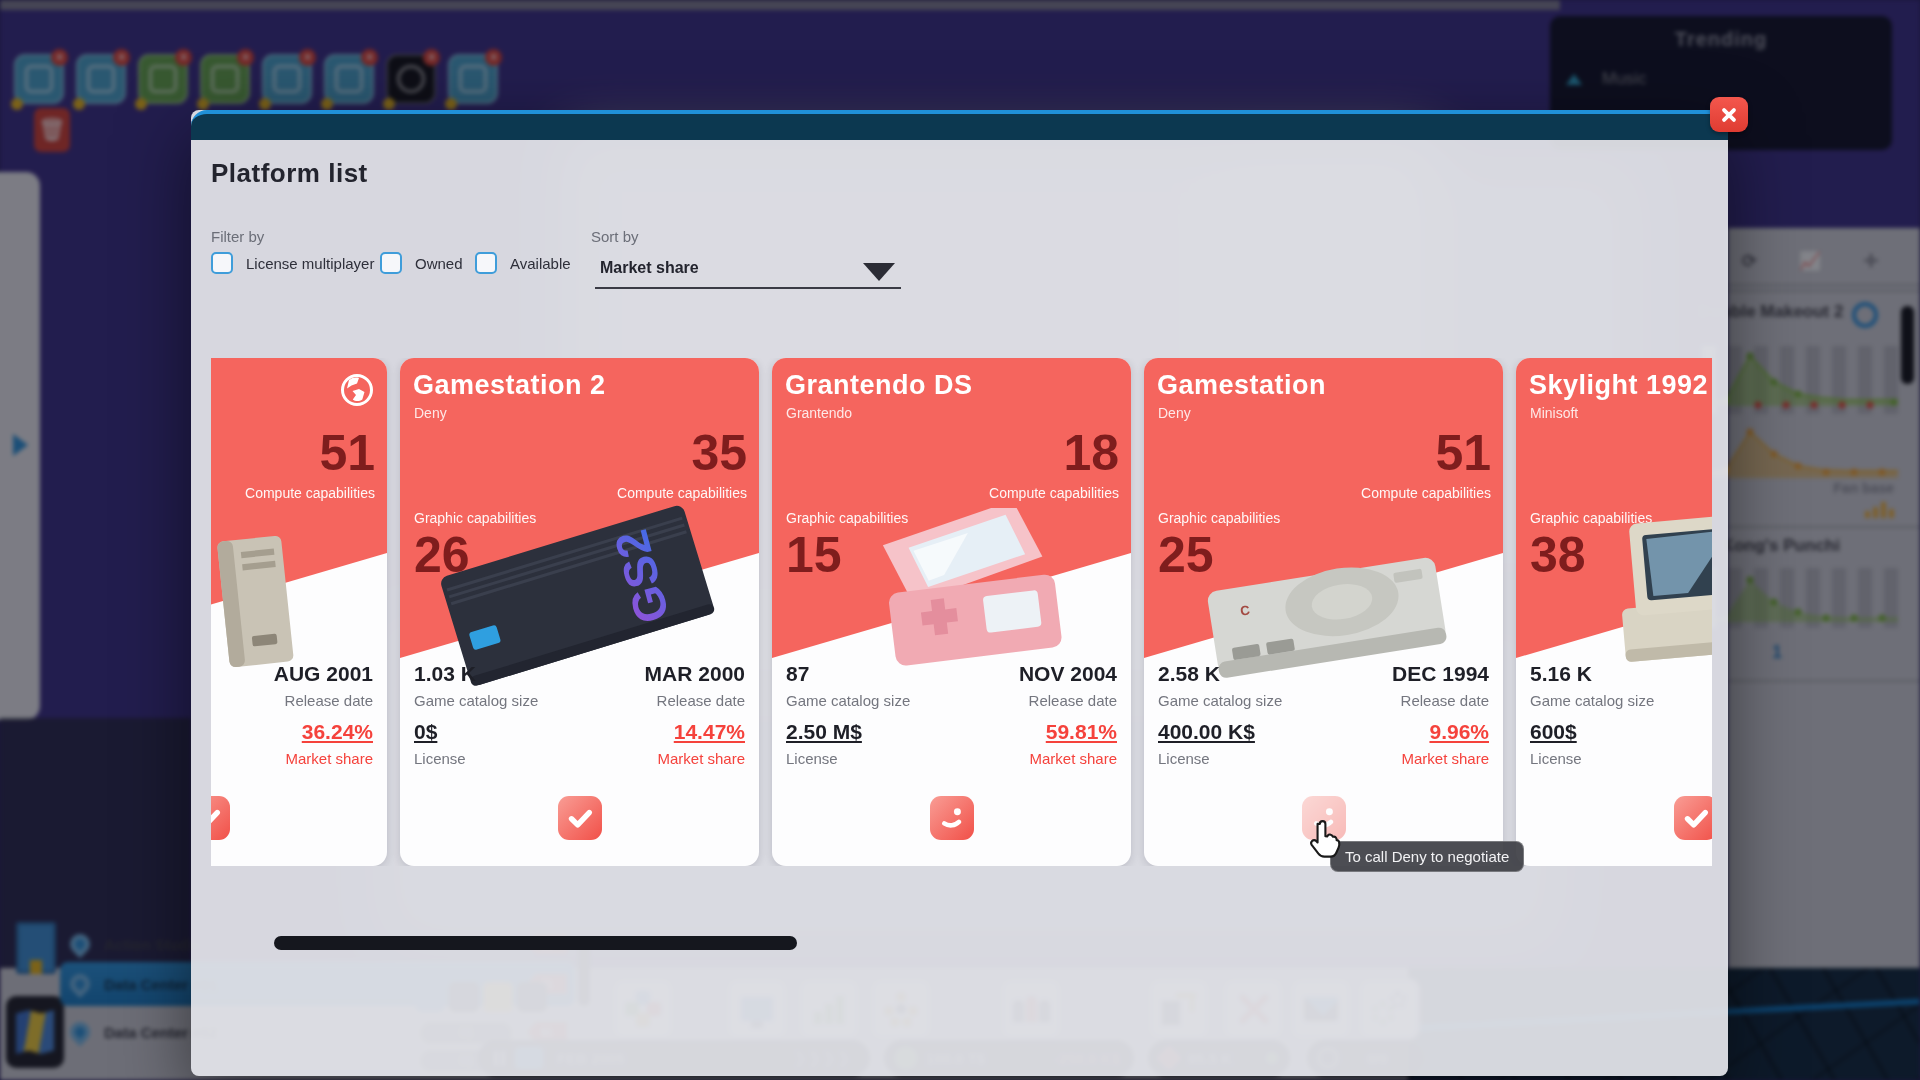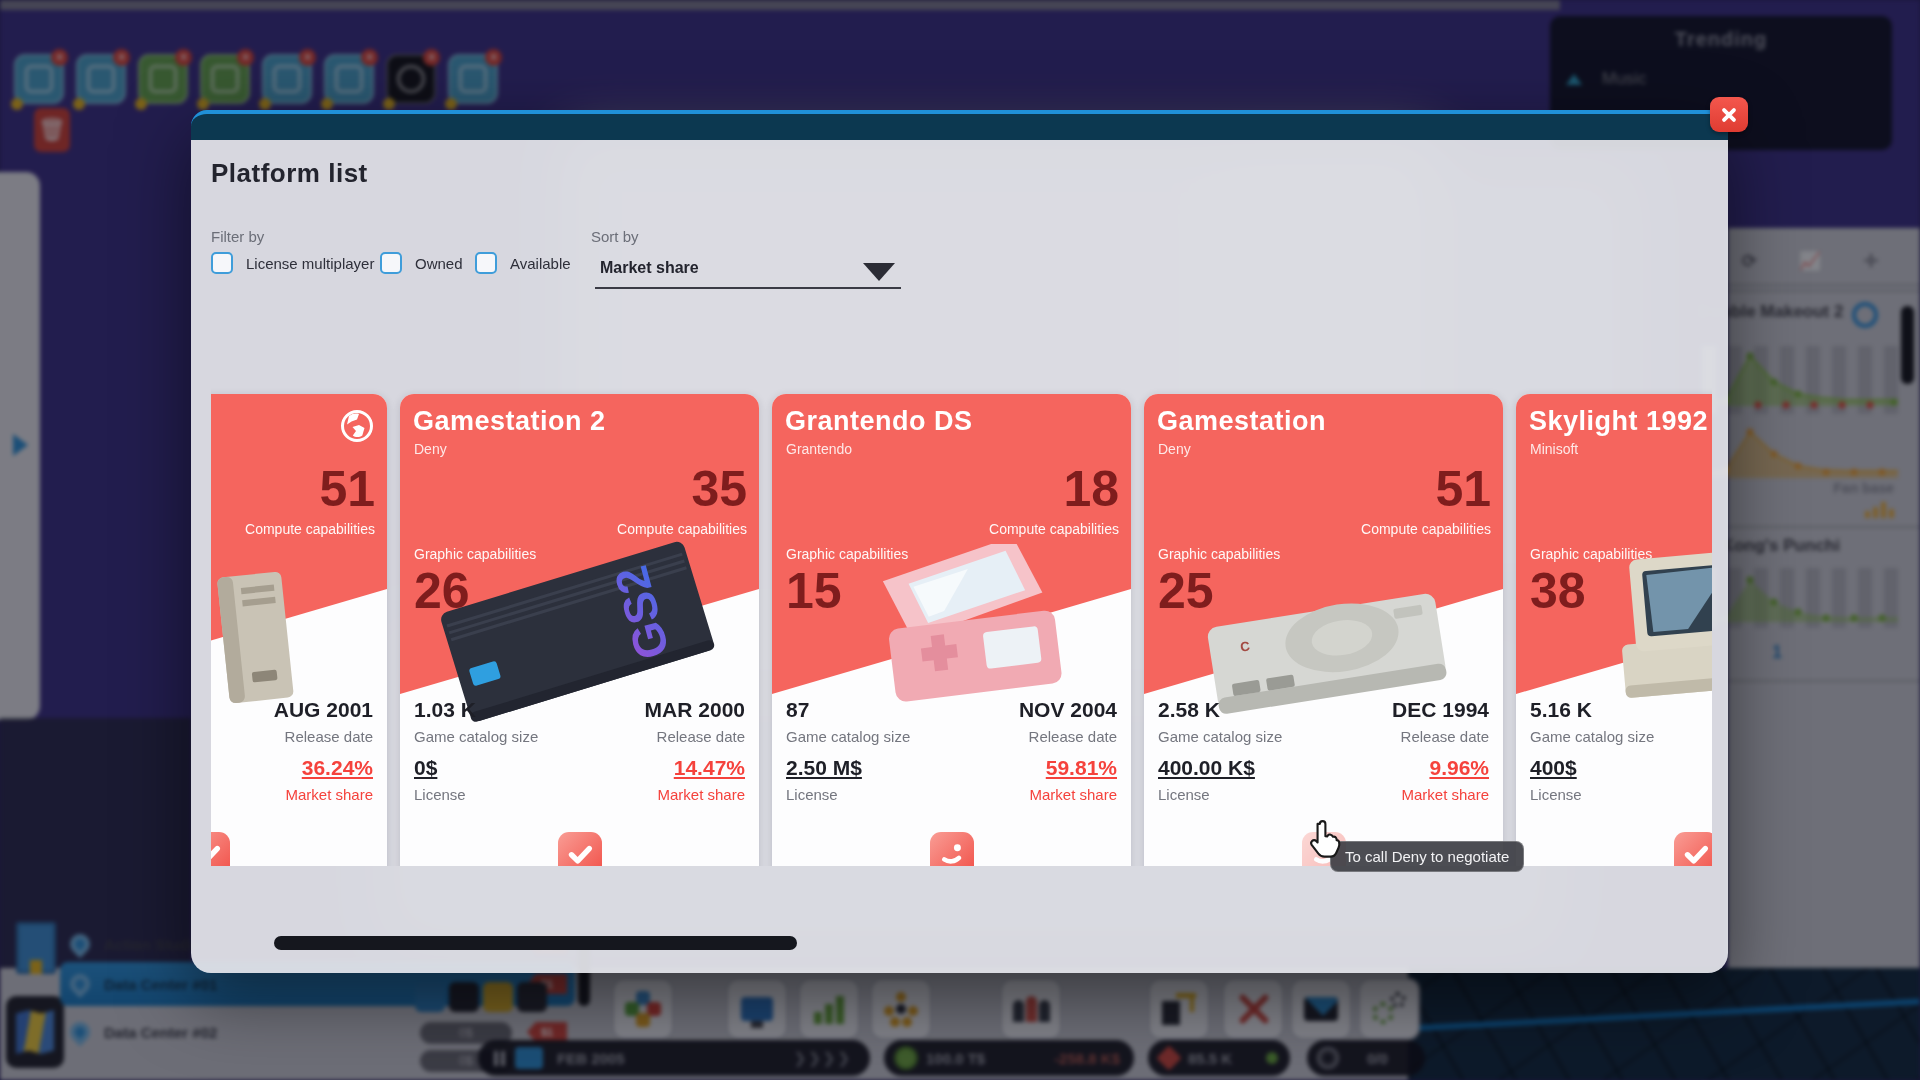--- a/index.html
+++ b/index.html
@@ -118,21 +118,21 @@
   
   #glass { position:absolute; left:1408px; top:968px; width:512px; height:112px; background:#142c40;
     background-image:repeating-linear-gradient(60deg, rgba(0,0,0,.35) 0 3px, transparent 3px 46px),
                      repeating-linear-gradient(-35deg, rgba(0,0,0,.25) 0 3px, transparent 3px 60px); }
   #glass:after { content:""; position:absolute; left:0; top:44px; width:100%; height:6px; background:#1173b8; transform:rotate(-3deg); }
 
   
   #overlay { position:absolute; inset:0; background:rgba(6,6,18,.47); }
 
   
-  #modal { position:absolute; left:191px; top:110px; width:1537px; height:863px; border-radius:20px;
+  #modal { position:absolute; left:191px; top:110px; width:1537px; height:966px; border-radius:8px;
     background:rgba(226,227,233,.94); box-shadow:0 24px 70px rgba(0,0,0,.5); }
   #modal-header { position:absolute; left:0; top:0; width:100%; height:30px; background:#0c3850;
     border-top:4px solid #2090d8; border-radius:16px 16px 0 0; }
   #close-btn { position:absolute; left:1519px; top:-13px; width:38px; height:35px; border:none; cursor:pointer;
     background:linear-gradient(180deg,#f4574d,#df3c32); border-radius:9px; box-shadow:0 2px 4px rgba(0,0,0,.35);
     display:flex; align-items:center; justify-content:center; }
   #modal-title { position:absolute; left:20px; top:48px; font-size:26px; font-weight:bold; color:#23242e; letter-spacing:.5px; }
   .sec-label { position:absolute; top:118px; font-size:15px; color:#6b6e78; }
   #filter-label { left:20px; }
   #sort-label { left:400px; }
@@ -140,21 +140,21 @@
   .cb-box { width:22px; height:22px; border:2.5px solid #3f9dda; border-radius:5px; background:rgba(252,253,255,.85); }
   .cb-label { font-size:15px; color:#2e2f3a; }
   #sort-select { position:absolute; left:404px; top:146px; width:306px; height:33px; border-bottom:2px solid #3a3b45; cursor:pointer; }
   #sort-value { position:absolute; left:5px; top:3px; font-size:16px; font-weight:bold; color:#23242e; }
   #sort-caret { position:absolute; right:6px; top:7px; width:0; height:0;
     border-left:16px solid transparent; border-right:16px solid transparent; border-top:18px solid #2b2c35; }
 
   
   #cards-viewport { position:absolute; left:20px; top:248px; width:1501px; height:508px; overflow:hidden; }
   .card { position:absolute; top:0; width:359px; height:508px; background:#fdfdfe; border-radius:14px; overflow:hidden;
-    box-shadow:0 2px 8px rgba(30,30,50,.15);margin-top:36px; }
+    box-shadow:0 2px 8px rgba(30,30,50,.15); }
   .card-red { position:absolute; left:0; top:0; width:100%; height:300px; background:#f5655e;
     clip-path:polygon(0 0,100% 0,100% 65%,0 100%); }
   .c-title { position:absolute; left:13px; top:12px; font-size:27px; font-weight:bold; color:#fff; letter-spacing:.5px; white-space:nowrap; }
   .c-company { position:absolute; left:14px; top:47px; font-size:14px; color:rgba(255,255,255,.85); }
   .c-globe { position:absolute; right:12px; top:14px; }
   .c-big { position:absolute; font-size:50px; font-weight:bold; color:#7f1d1d; line-height:1; }
   .c-compute { right:12px; top:70px; }
   .c-graphic { left:14px; top:172px; }
   .c-cap { position:absolute; font-size:14px; color:rgba(255,255,255,.95); }
   .c-compute-lb { right:12px; top:127px; text-align:right; }
@@ -633,21 +633,21 @@
                 <rect x="28" y="92" width="154" height="52" rx="6" fill="#d9d4c4"></rect>
                 <rect x="28" y="132" width="154" height="12" rx="5" fill="#c0baa9"></rect>
                 <rect x="42" y="10" width="118" height="90" rx="8" fill="#ddd8c8"></rect>
                 <rect x="54" y="22" width="94" height="64" rx="4" fill="#31414f"></rect>
                 <polygon points="58,26 140,24 94,82 60,82" fill="#7fa3bb" opacity=".85"></polygon>
                 <rect x="150" y="102" width="22" height="8" fill="#b0a996"></rect>
               </g>
             </svg></div>
           <div class="s-val row1v colL">5.16 K</div>
     <div class="s-lb row1l colL">Game catalog size</div>
-          <div class="s-val row2v colL">400$</div>
+          <div class="s-val row2v colL">600$</div>
     <div class="s-lb row2l colL">License</div>
           <button class="action">
             <svg width="34" height="34" viewBox="0 0 44 44">
               <path d="M11 23l8 8 15-16" stroke="#fff" stroke-width="7" fill="none" stroke-linecap="round" stroke-linejoin="round"></path>
             </svg>
           </button>
         </article>
       </div>
     <div id="hscroll"></div>
   </div>

